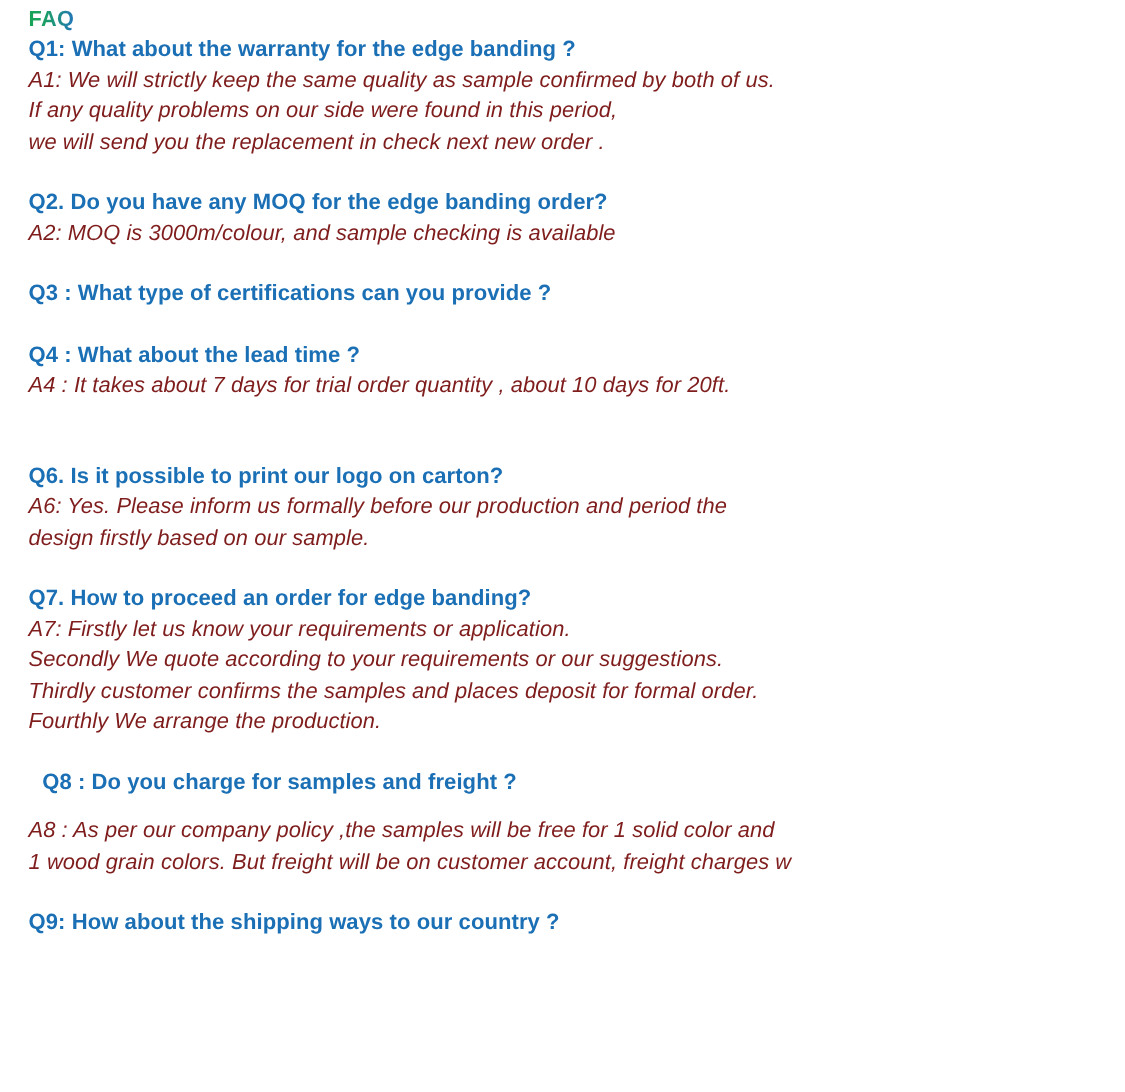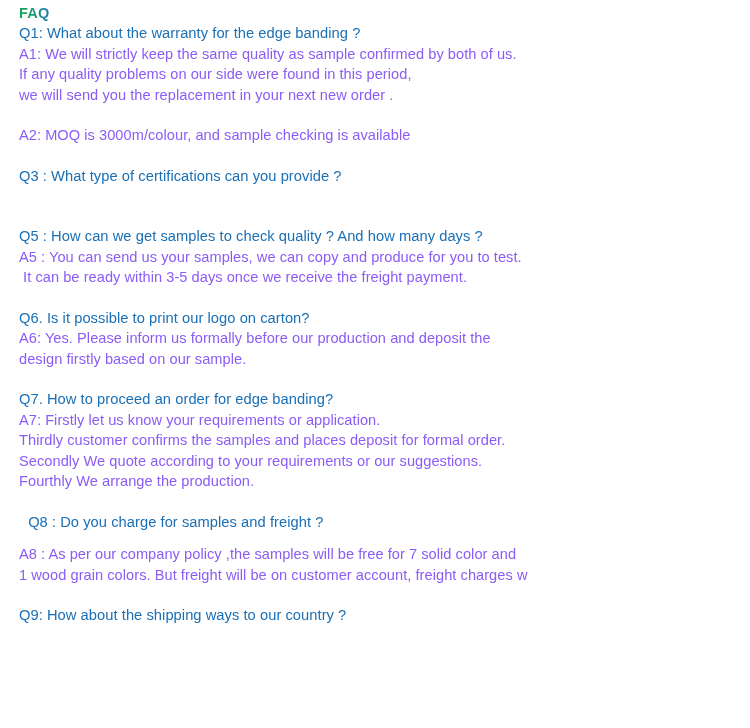--- a/index.html
+++ b/index.html
@@ -38,36 +38,37 @@
     -webkit-text-fill-color: transparent;
     display: inline-block;
   }
 
   .qa-block {
     margin: 0 0 0 0;
   }
 
   .q-line {
     font-size: 14.7px;
-    font-weight: normal;
+    font-weight: bold;
     color: #1a6fb5;
     line-height: 20.5px;
     letter-spacing: 0.05px;
     white-space: pre;
     margin: 0;
   }
 
   .a-line {
     font-size: 14.6px;
     font-weight: normal;
-    color: #8b5cf6;
+    color: #7f1d1d;
     line-height: 20.5px;
     letter-spacing: 0.05px;
     white-space: pre;
     margin: 0;
+    font-style: italic;
   }
 
   .spacer {
     height: 20px;
   }
   .spacer-sm {
     height: 12px;
   }
 
   .indent-q8 {
@@ -79,77 +80,77 @@
 
 <div id="faq-page">
 
   <div class="faq-title">FAQ</div>
 
   
   <div class="qa-block">
     <div class="q-line">Q1: What about the warranty for the edge banding ?</div>
     <div class="a-line">A1: We will strictly keep the same quality as sample confirmed by both of us.</div>
     <div class="a-line">If any quality problems on our side were found in this period,</div>
-    <div class="a-line">we will send you the replacement in your next new order .</div>
+    <div class="a-line">we will send you the replacement in check next new order .</div>
   </div>
 
   <div class="spacer"></div>
 
   
   <div class="qa-block">
+    <div class="q-line">Q2. Do you have any MOQ for the edge banding order?</div>
     <div class="a-line">A2: MOQ is 3000m/colour, and sample checking is available</div>
   </div>
 
   <div class="spacer"></div>
 
   
   <div class="qa-block">
     <div class="q-line">Q3 : What type of certifications can you provide ?</div>
   </div>
 
   <div class="spacer"></div>
 
   
+  <div class="qa-block">
+    <div class="q-line">Q4 : What about the lead time ?</div>
+    <div class="a-line">A4 : It takes about 7 days for trial order quantity , about 10 days for 20ft.</div>
+  </div>
 
   <div class="spacer"></div>
 
   
-  <div class="qa-block">
-    <div class="q-line">Q5 : How can we get samples to check quality ? And how many days ?</div>
-    <div class="a-line">A5 : You can send us your samples, we can copy and produce for you to test.</div>
-    <div class="a-line"> It can be ready within 3-5 days once we receive the freight payment.</div>
-  </div>
 
   <div class="spacer"></div>
 
   
   <div class="qa-block">
     <div class="q-line">Q6. Is it possible to print our logo on carton?</div>
-    <div class="a-line">A6: Yes. Please inform us formally before our production and deposit the</div>
+    <div class="a-line">A6: Yes. Please inform us formally before our production and period the</div>
     <div class="a-line">design firstly based on our sample.</div>
   </div>
 
   <div class="spacer"></div>
 
   
   <div class="qa-block">
     <div class="q-line">Q7. How to proceed an order for edge banding?</div>
     <div class="a-line">A7: Firstly let us know your requirements or application.</div>
+    <div class="a-line">Secondly We quote according to your requirements or our suggestions.</div>
     <div class="a-line">Thirdly customer confirms the samples and places deposit for formal order.</div>
-    <div class="a-line">Secondly We quote according to your requirements or our suggestions.</div>
     <div class="a-line">Fourthly We arrange the production.</div>
   </div>
 
   <div class="spacer"></div>
 
   
   <div class="qa-block">
     <div class="q-line indent-q8"> Q8 : Do you charge for samples and freight ?</div>
     <div class="spacer-sm"></div>
-    <div class="a-line">A8 : As per our company policy ,the samples will be free for 7 solid color and</div>
+    <div class="a-line">A8 : As per our company policy ,the samples will be free for 1 solid color and</div>
     <div class="a-line">1 wood grain colors. But freight will be on customer account, freight charges w</div>
   </div>
 
   <div class="spacer"></div>
 
   
   <div class="qa-block">
     <div class="q-line">Q9: How about the shipping ways to our country ?</div>
 
   </div>

